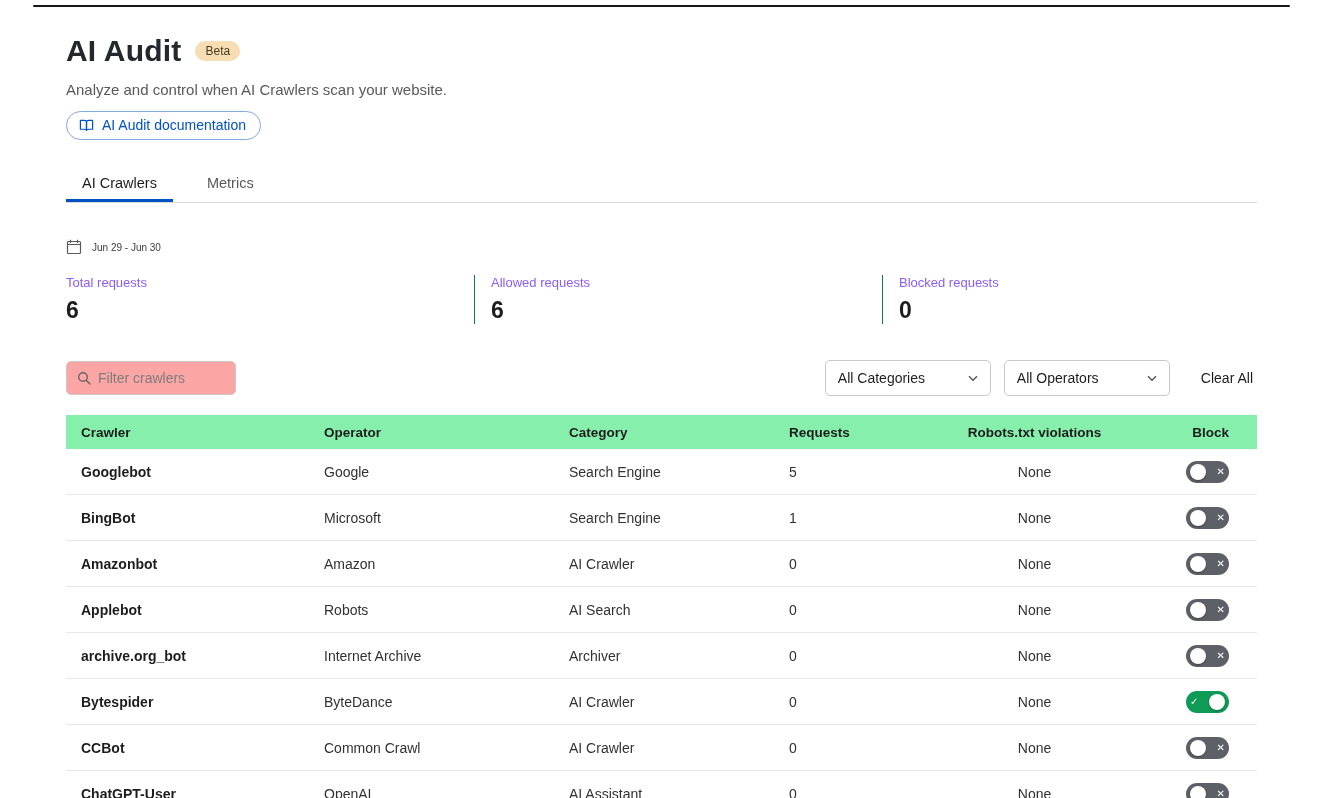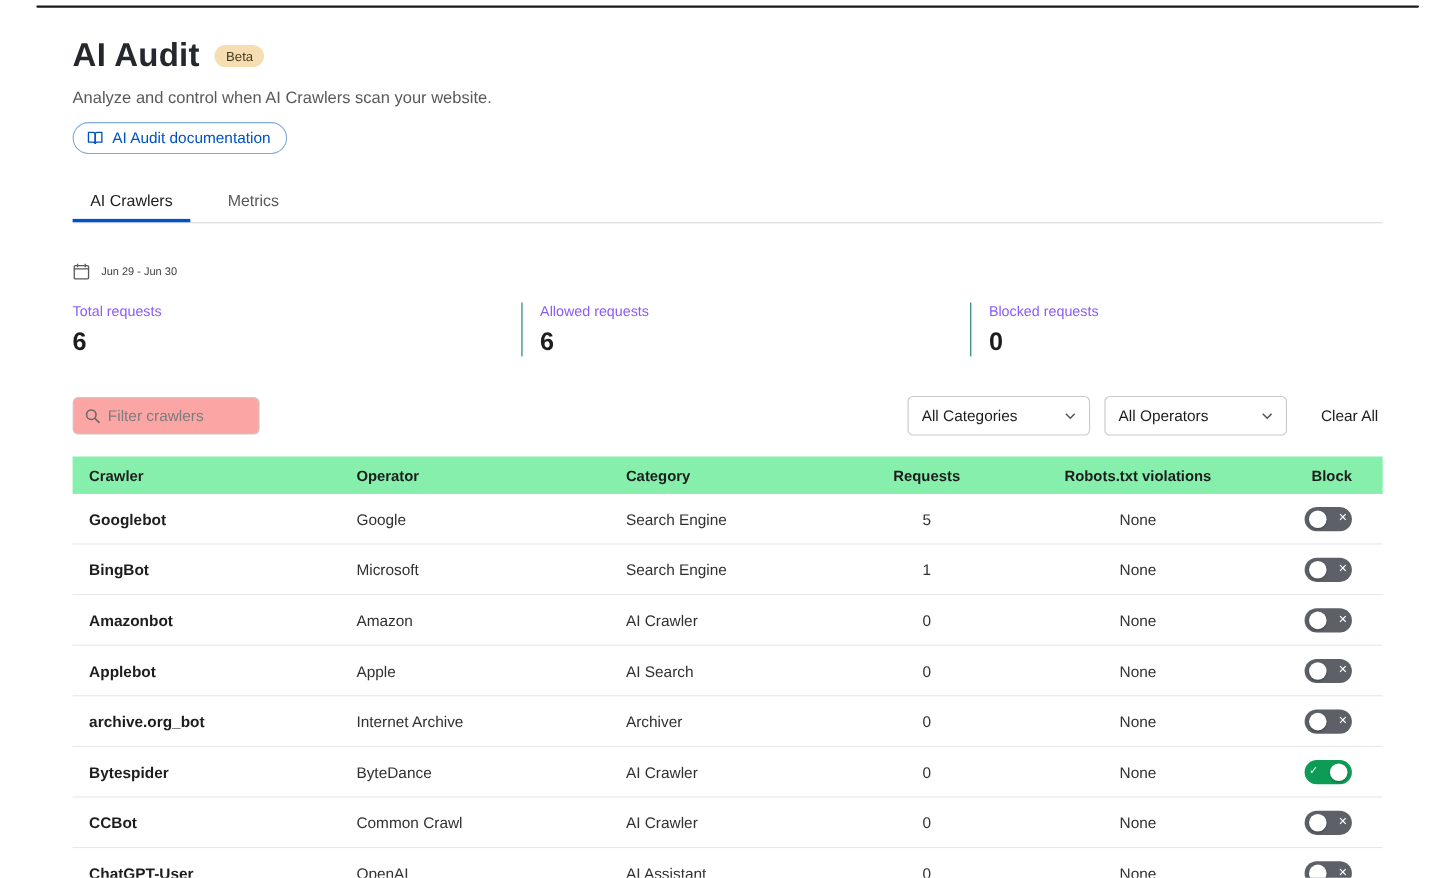--- a/index.html
+++ b/index.html
@@ -49,21 +49,21 @@
     font-size: 14px; color: #1d1d1d; cursor: pointer; background: #fff; }
   .clear-all { margin-left: 14px; background: none; border: none; font-family: inherit;
     font-size: 14px; color: #1d1d1d; cursor: pointer; padding: 6px 4px; }
 
   .table { margin-top: 19px; width: 1191px; font-size: 14px; }
   .thead, .tr { display: grid; grid-template-columns: 258px 245px 220px 122px 247px 99px; align-items: center; }
   .thead { background: #86efac; height: 34px; font-weight: 600; font-size: 13.5px; color: #1d1d1d; }
   .tr { height: 46px; border-bottom: 1px solid #e8e8e8; color: #313131; }
   .col-crawler { padding-left: 15px; text-align: left; }
   .col-operator, .col-category { text-align: left; }
-  .col-requests { text-align: center; padding-right: 15px; }
+  .col-requests { text-align: left; padding-right: 15px; }
   .col-violations { text-align: center; }
   .col-block { display: flex; justify-content: flex-end; padding-right: 28px; }
   .crawler-name { font-weight: 700; color: #1d1d1d; }
 
   .toggle { width: 43px; height: 22px; border-radius: 11px; display: flex; align-items: center;
     justify-content: space-between; padding: 0 4px; cursor: pointer; }
   .toggle .knob { width: 16px; height: 16px; border-radius: 50%; background: #fff;
     box-shadow: 0 1px 2px rgba(0,0,0,.35); }
   .toggle .tg-icon { color: #fff; font-size: 10px; font-weight: 700; line-height: 1; }
   .toggle.off { background: #5d6167; }
@@ -205,21 +205,21 @@
     <div class="col-block">
       <div class="toggle off">
         <span class="tg-icon">✕</span>
         <span class="knob"></span>
       </div>
     </div>
   </div>
 
   <div class="tr">
     <div class="col-crawler crawler-name">Applebot</div>
-    <div class="col-operator">Apple</div>
+    <div class="col-operator">Robots</div>
     <div class="col-category">AI Search</div>
     <div class="col-requests">0</div>
     <div class="col-violations">None</div>
     <div class="col-block">
       <div class="toggle off">
         <span class="tg-icon">✕</span>
         <span class="knob"></span>
       </div>
     </div>
   </div>

